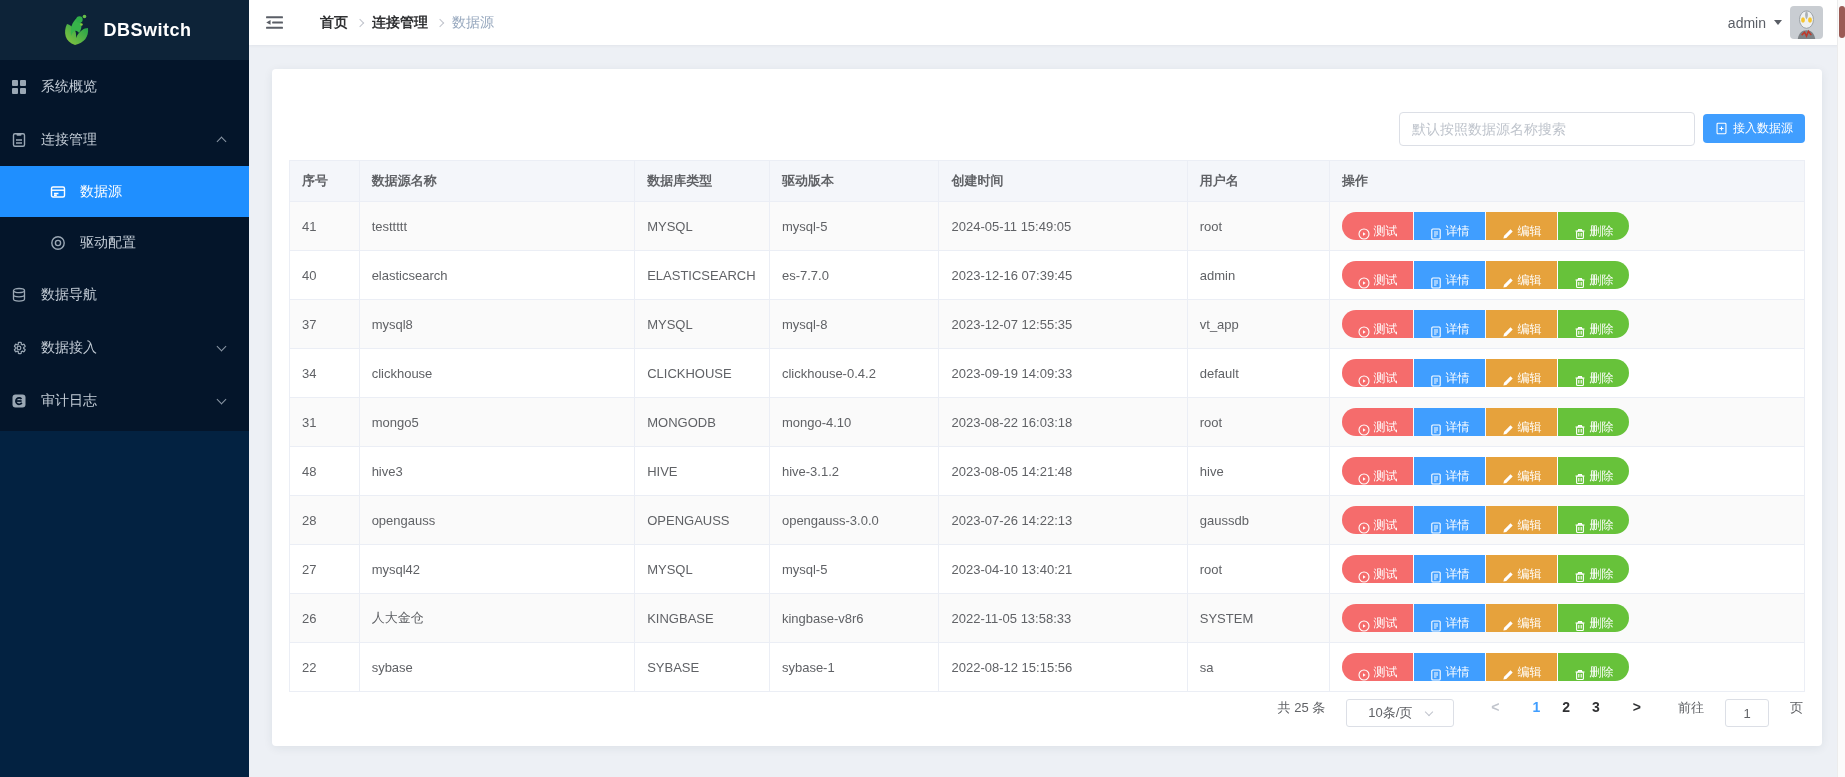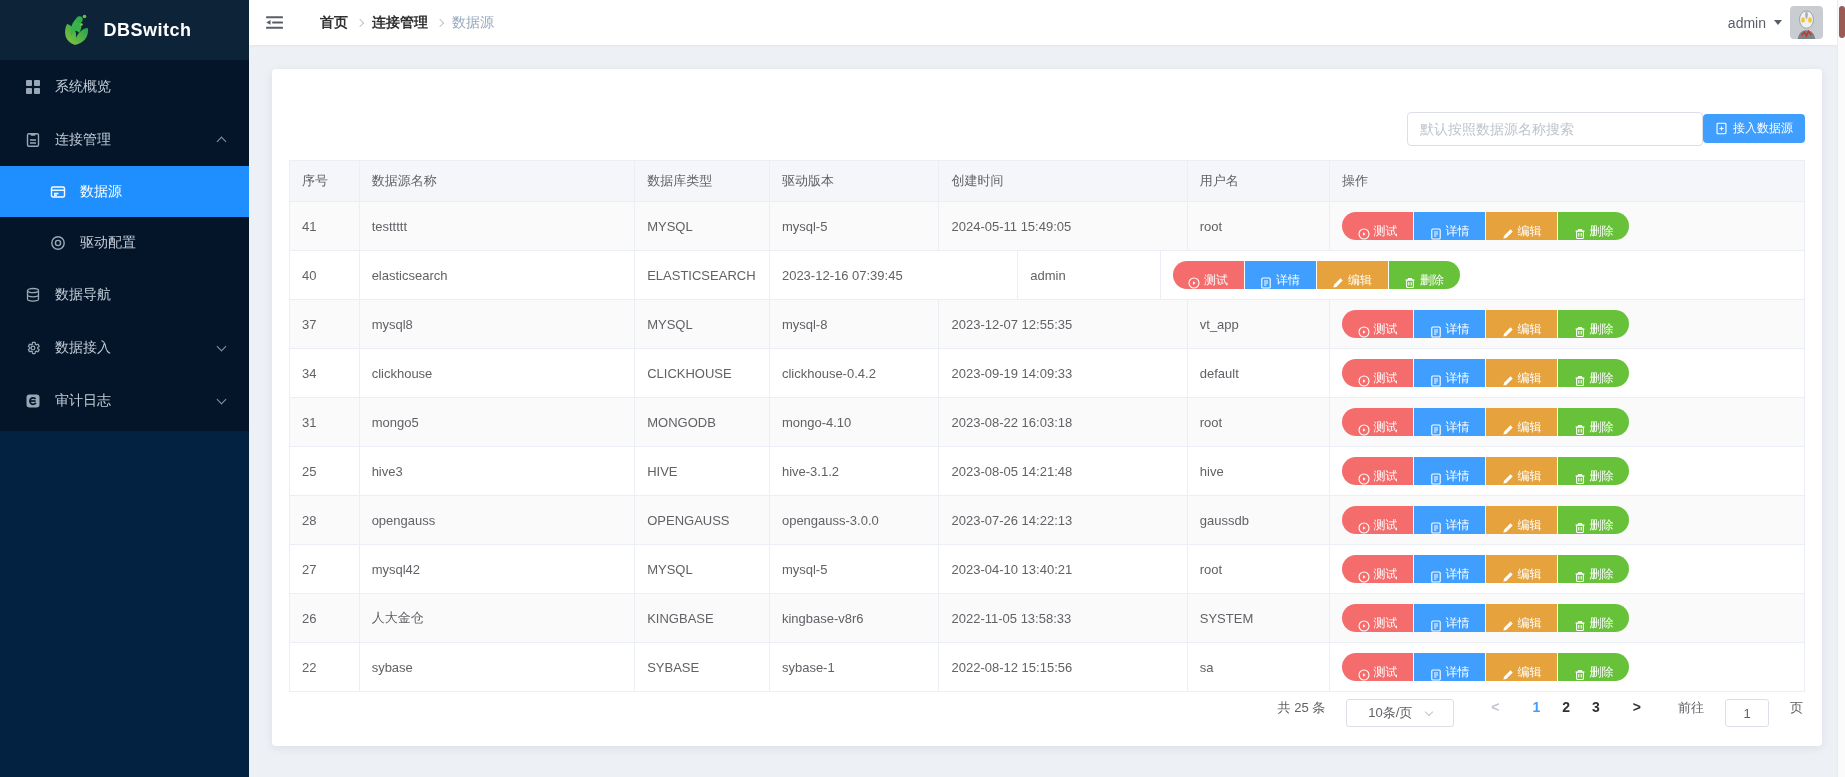--- a/index.html
+++ b/index.html
@@ -4,21 +4,21 @@
 <style>
   * { box-sizing: border-box; margin: 0; padding: 0; }
   html,body { width:1845px; height:777px; overflow:hidden;
     font-family:"Liberation Sans","DejaVu Sans",sans-serif; background:#edf0f5; }
 
   
   .sidebar { position:fixed; left:0; top:0; width:249px; height:777px; background:#032241; z-index:5; }
   .logo-strip { height:60px; background:#0d2338; display:flex; align-items:center; justify-content:center; gap:10px; }
   .logo-text { color:#fff; font-size:18px; font-weight:bold; letter-spacing:.5px; }
   .menu { background:#04152a; padding-bottom:4px; }
-  .menu-item { height:53px; display:flex; align-items:center; padding-left:25px; color:#c3ccd6; font-size:14px; cursor:pointer; }
+  .menu-item { height:53px; display:flex; align-items:center; padding-left:11px; color:#c3ccd6; font-size:14px; cursor:pointer; }
   .menu-item .micon { width:18px; height:18px; margin-right:12px; color:#9aa7b4; flex:0 0 18px; display:flex; align-items:center; }
   .menu-item.sub { padding-left:50px; height:51px; }
   .menu-item.active { background:#1f8fff; color:#fff; }
   .menu-item.active .micon { color:#fff; }
   .chev { width:7px; height:7px; border-right:1.5px solid #8b97a5; border-bottom:1.5px solid #8b97a5; margin-left:auto; margin-right:24px; }
   .chev.up { transform:rotate(-135deg); margin-top:4px; }
   .chev.down { transform:rotate(45deg); margin-top:-3px; }
 
   
   .main { margin-left:249px; }
@@ -33,26 +33,26 @@
   .caret-down { width:0; height:0; border-left:4px solid transparent; border-right:4px solid transparent; border-top:5px solid #5a5e66; }
   .avatar { width:33px; height:33px; border-radius:4px; overflow:hidden; cursor:pointer; }
 
   
   .content { height:732px; padding:24px 23px; }
   .card { background:#fff; border-radius:4px; height:677px; box-shadow:0 2px 10px rgba(31,45,61,.08); padding:43px 17px 0 17px; }
   .toolbar { display:flex; align-items:flex-start; justify-content:flex-end; }
   .search-input { width:296px; height:34px; border:1px solid #dcdfe6; border-radius:4px; padding:0 12px; font-size:14px; color:#606266; outline:none; }
   .search-input::placeholder { color:#bfc4cc; }
   .add-btn { height:29px; background:#409eff; border:none; border-radius:4px; color:#fff; font-size:12px;
-    display:flex; align-items:center; gap:5px; padding:0 12px; cursor:pointer; margin-top:2px; }
+    display:flex; align-items:center; gap:5px; padding:0 12px; cursor:pointer; margin-top:2px;margin-left:8px; }
 
   
   .table { margin-top:14px; border:1px solid #ebeef5; border-bottom:none; font-size:13px; }
   .thead { display:flex; background:#f4f6fa; }
-  .th { padding:0 12px; height:40px; line-height:40px; color:#606266; font-weight:normal; border-right:1px solid #ebeef5; white-space:nowrap; overflow:hidden; }
+  .th { padding:0 12px; height:40px; line-height:40px; color:#606266; font-weight:bold; border-right:1px solid #ebeef5; white-space:nowrap; overflow:hidden; }
   .tr { display:flex; border-top:1px solid #ebeef5; background:#fff; }
   .tr:nth-child(odd) { background:#fafafa; }
   .tbody .tr:last-child { border-bottom:1px solid #ebeef5; }
   .td { padding:0 12px; height:48px; display:flex; align-items:center; color:#606266; border-right:1px solid #ebeef5; white-space:nowrap; overflow:hidden; }
   .c0{width:4.6%} .c1{width:18.2%} .c2{width:8.9%} .c3{width:11.2%} .c4{width:16.4%} .c5{width:9.4%}
   .c6{width:31.3%; border-right:none;}
   .actions { gap:1px; }
   .act { height:28px; width:71px; border:none; color:#fff; font-size:12px; display:flex; align-items:flex-end; justify-content:center; gap:4px; cursor:pointer; }
   .act.test   { background:#f56c6c; border-radius:14px 0 0 14px; }
   .act.detail { background:#409eff; }
@@ -279,20 +279,21 @@
                   </svg>
                   <span>删除</span>
       </button>
     </div>
   </div>
 
   <div class="tr">
     <div class="td c0">40</div>
     <div class="td c1">elasticsearch</div>
     <div class="td c2">ELASTICSEARCH</div>
+    <div class="td c3">es-7.7.0</div>
     <div class="td c4">2023-12-16 07:39:45</div>
     <div class="td c5">admin</div>
     <div class="td c6 actions">
       <button class="act test">
         <svg width="12" height="12" viewBox="0 0 12 12" fill="none" stroke="#fff" stroke-width="1.1">
                     <circle cx="6" cy="6" r="5"></circle>
                     <path d="M5 4.2l2.7 1.8L5 7.8z" fill="#fff" stroke="none"></path>
                   </svg>
                   <span>测试</span>
       </button>
@@ -431,21 +432,21 @@
                     <path d="M1.5 3h9M4.5 3V1.6h3V3"></path>
                     <rect x="2.6" y="3" width="6.8" height="7.5" rx="1"></rect>
                     <path d="M4.8 5v3.5M7.2 5v3.5"></path>
                   </svg>
                   <span>删除</span>
       </button>
     </div>
   </div>
 
   <div class="tr">
-    <div class="td c0">25</div>
+    <div class="td c0">48</div>
     <div class="td c1">hive3</div>
     <div class="td c2">HIVE</div>
     <div class="td c3">hive-3.1.2</div>
     <div class="td c4">2023-08-05 14:21:48</div>
     <div class="td c5">hive</div>
     <div class="td c6 actions">
       <button class="act test">
         <svg width="12" height="12" viewBox="0 0 12 12" fill="none" stroke="#fff" stroke-width="1.1">
                     <circle cx="6" cy="6" r="5"></circle>
                     <path d="M5 4.2l2.7 1.8L5 7.8z" fill="#fff" stroke="none"></path>

